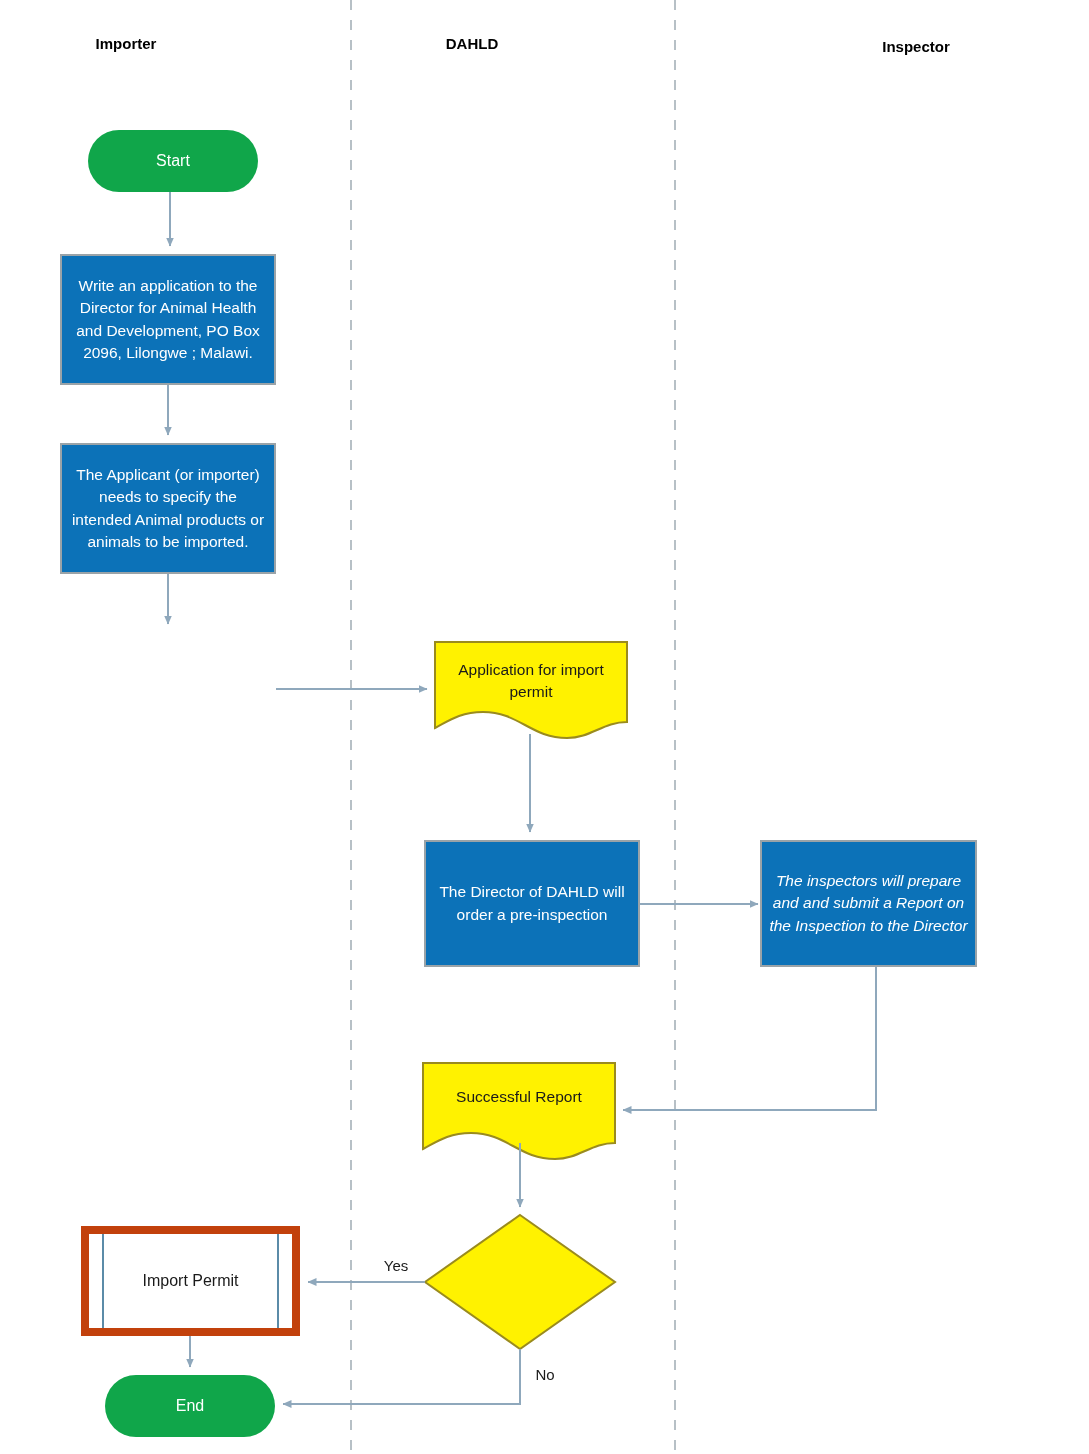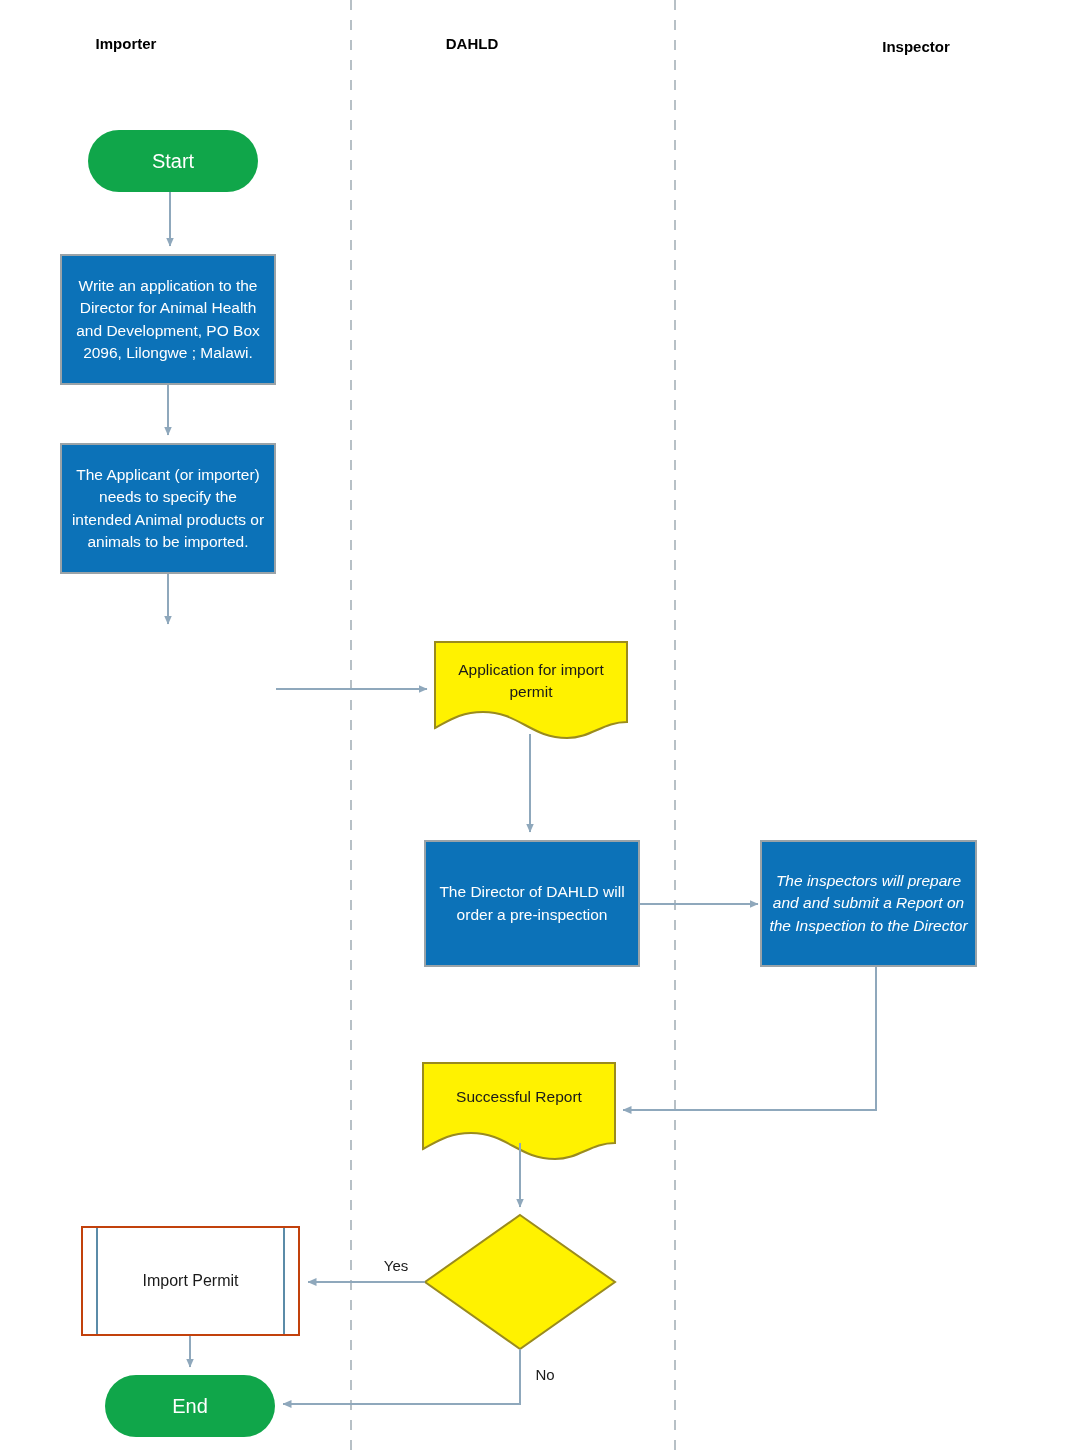--- a/index.html
+++ b/index.html
@@ -47,35 +47,35 @@
     align-items: center;
     justify-content: center;
     text-align: center;
     font-family: "Liberation Sans", sans-serif;
   }
 
   .node-terminator {
     background: #10A64A;
     border-radius: 999px;
     color: #ffffff;
-    font-size: 20px;
+    font-size: 16px;
   }
 
   .node-process {
     background: #0C72B8;
     border: 2px solid #9aa3a8;
     color: #ffffff;
     font-size: 15.5px;
     line-height: 1.45;
     padding: 20px 6px;
   }
 
   .node-predefined {
     background: #ffffff;
-    border: 2px solid #c2410c;
+    border: 8px solid #c2410c;
     color: #1a1a1a;
     font-size: 16px;
   }
   .node-predefined .bar {
     position: absolute;
     top: 0;
     bottom: 0;
     width: 0;
     border-left: 2px solid #5b8ba8;
   }

